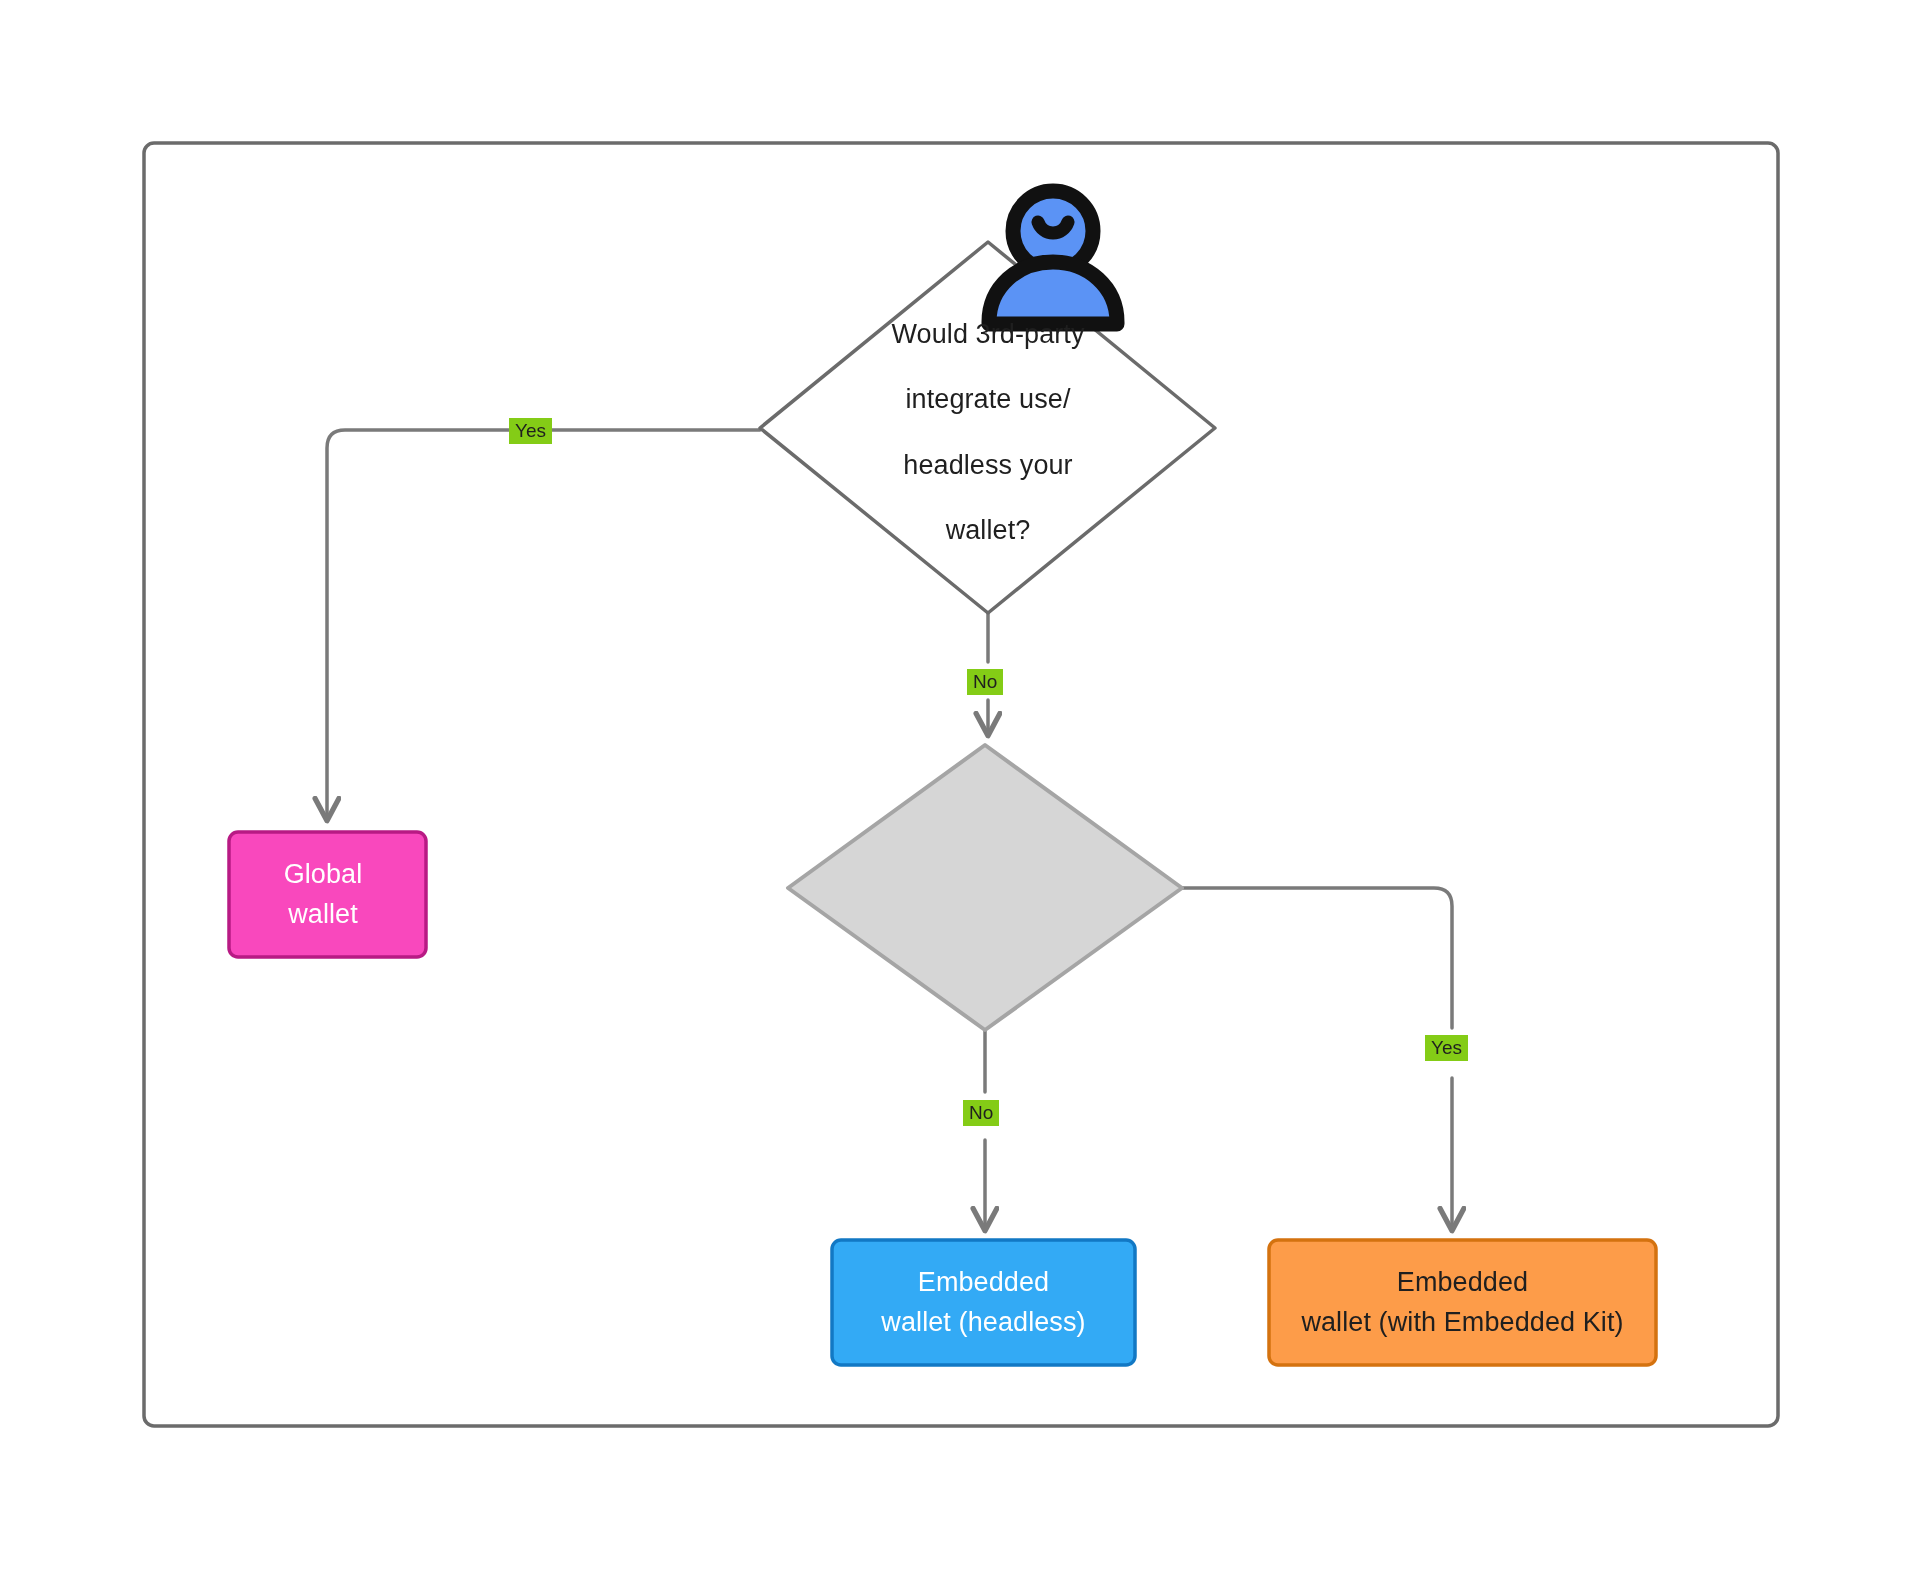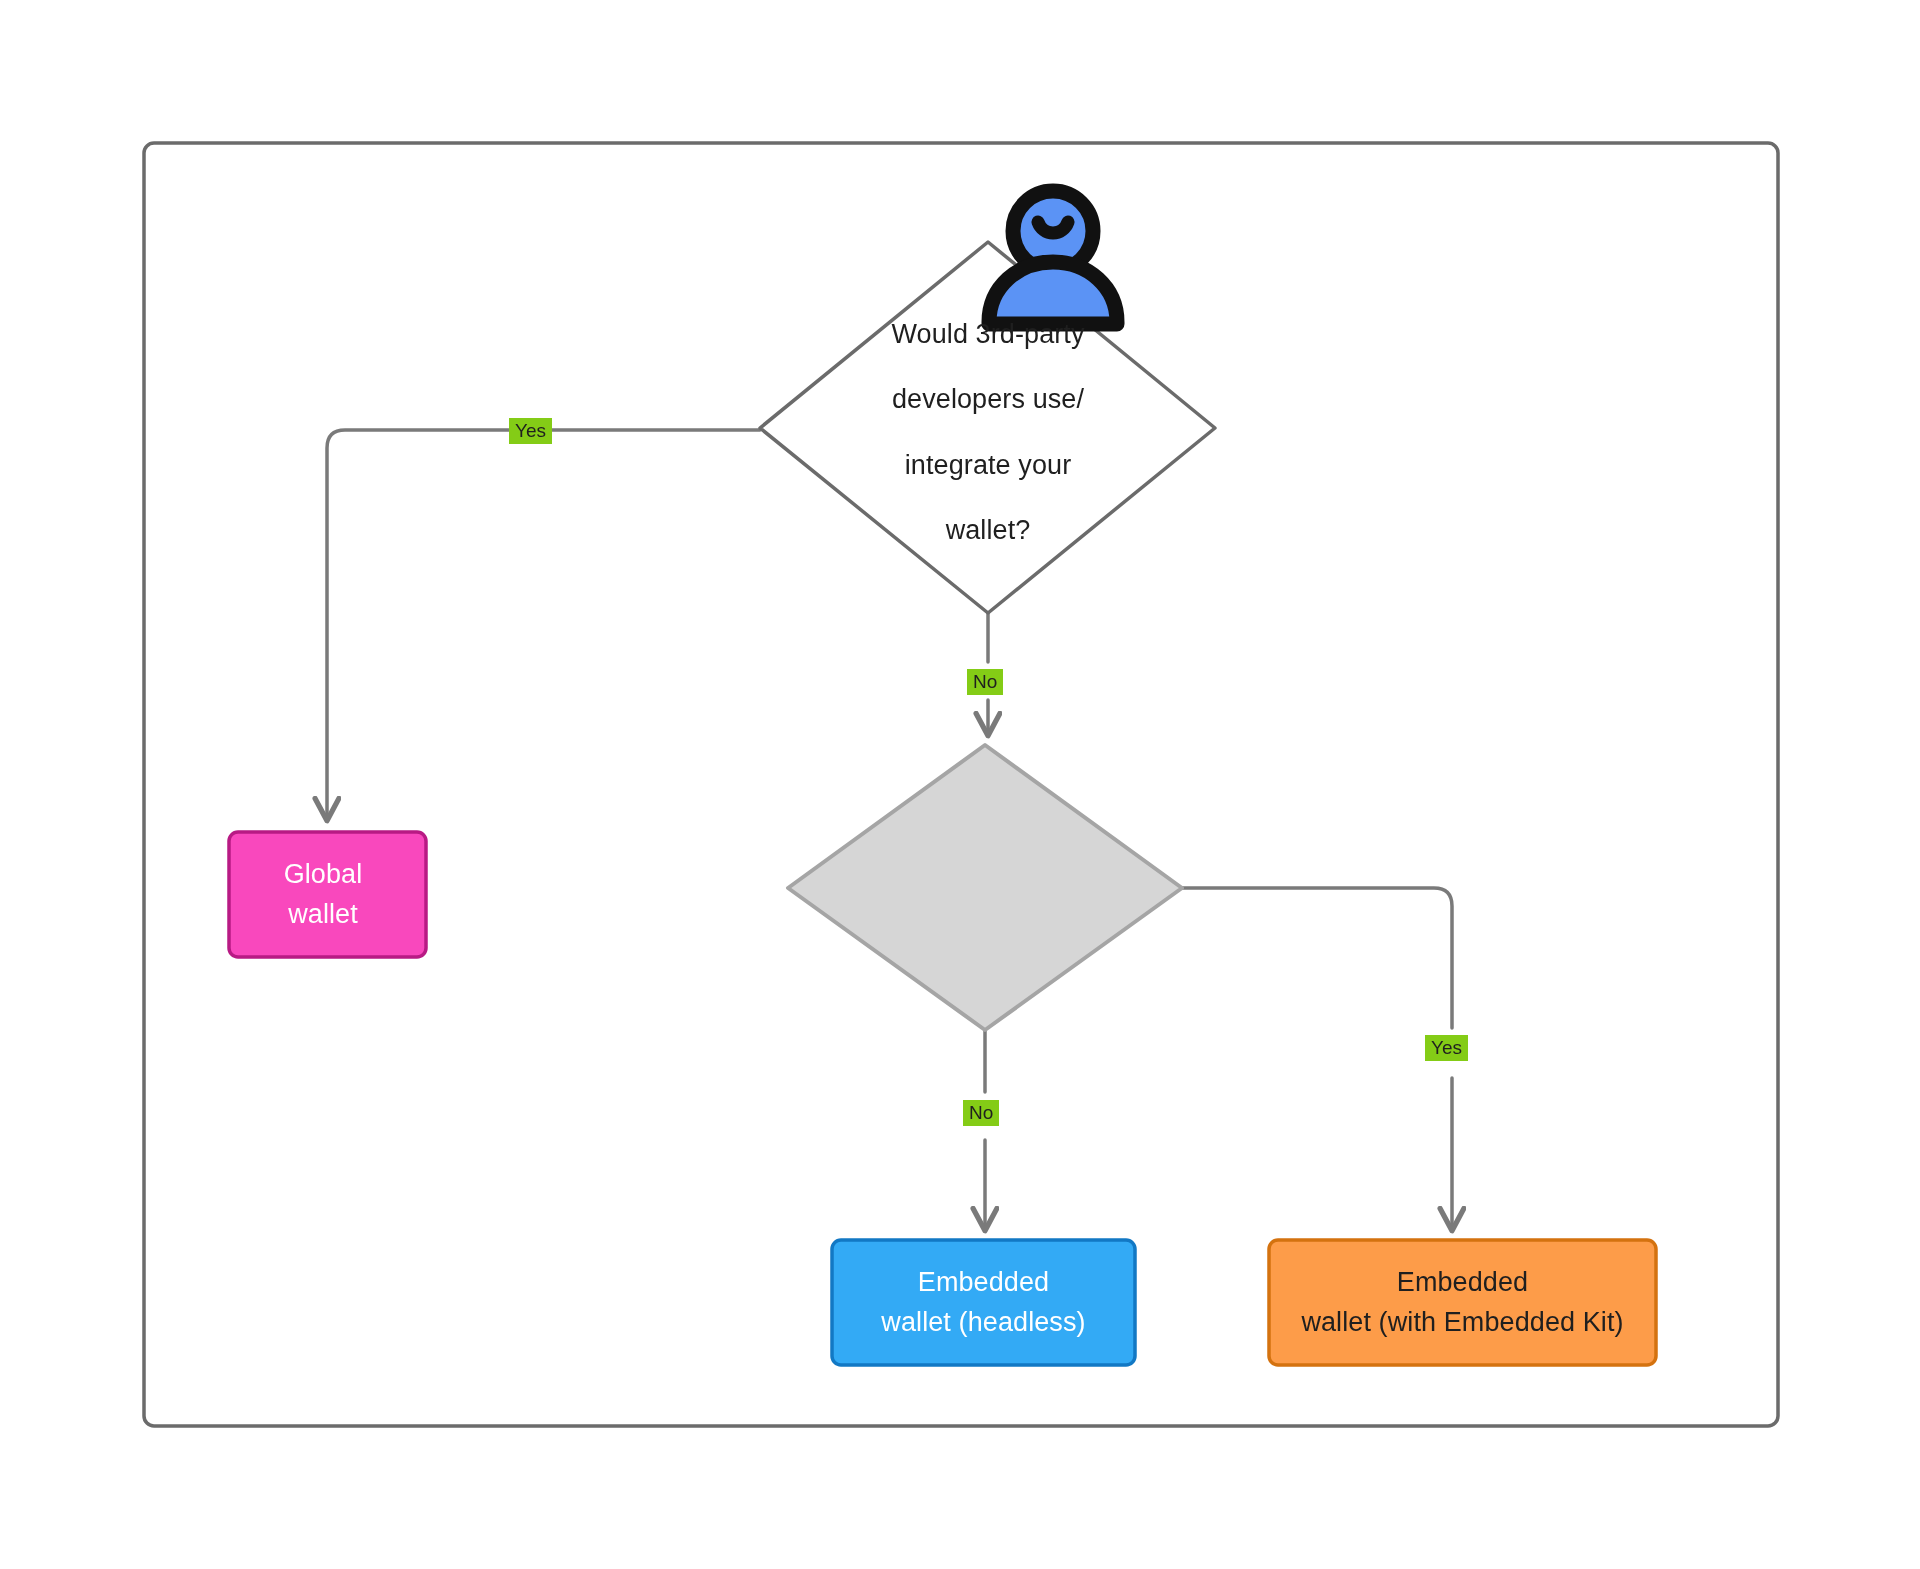--- a/index.html
+++ b/index.html
@@ -93,22 +93,22 @@
 
     <g>
       <circle cx="1053" cy="231" r="40" fill="#5b93f5" stroke="#111111" stroke-width="15"></circle>
       <path d="M 989 322 C 989 287 1018 262 1053 262 C 1088 262 1117 287 1117 322 L 1117 324 L 989 324 Z" fill="#5b93f5" stroke="#111111" stroke-width="15" stroke-linejoin="round"></path>
       <path d="M 1038 222 A 16 17 0 0 0 1068 222" fill="none" stroke="#111111" stroke-width="13" stroke-linecap="round"></path>
     </g>
   </svg>
 
   <div class="node-label diamond-text" style="left:760px; top:345px; width:456px; height:175px;gap:26px;">
     <span>Would 3rd-party</span>
-    <span>developers use/</span>
-    <span>integrate your</span>
+    <span>integrate use/</span>
+    <span>headless your</span>
     <span>wallet?</span>
   </div>
 
 
   <div class="node-label box-text" style="left:229px; top:832px; width:164px; height:125px; color:#ffffff;padding-left:12px;">
     <span>Global</span>
     <span>wallet</span>
   </div>
 
   <div class="node-label box-text" style="left:832px; top:1240px; width:303px; height:125px; color:#ffffff;">

